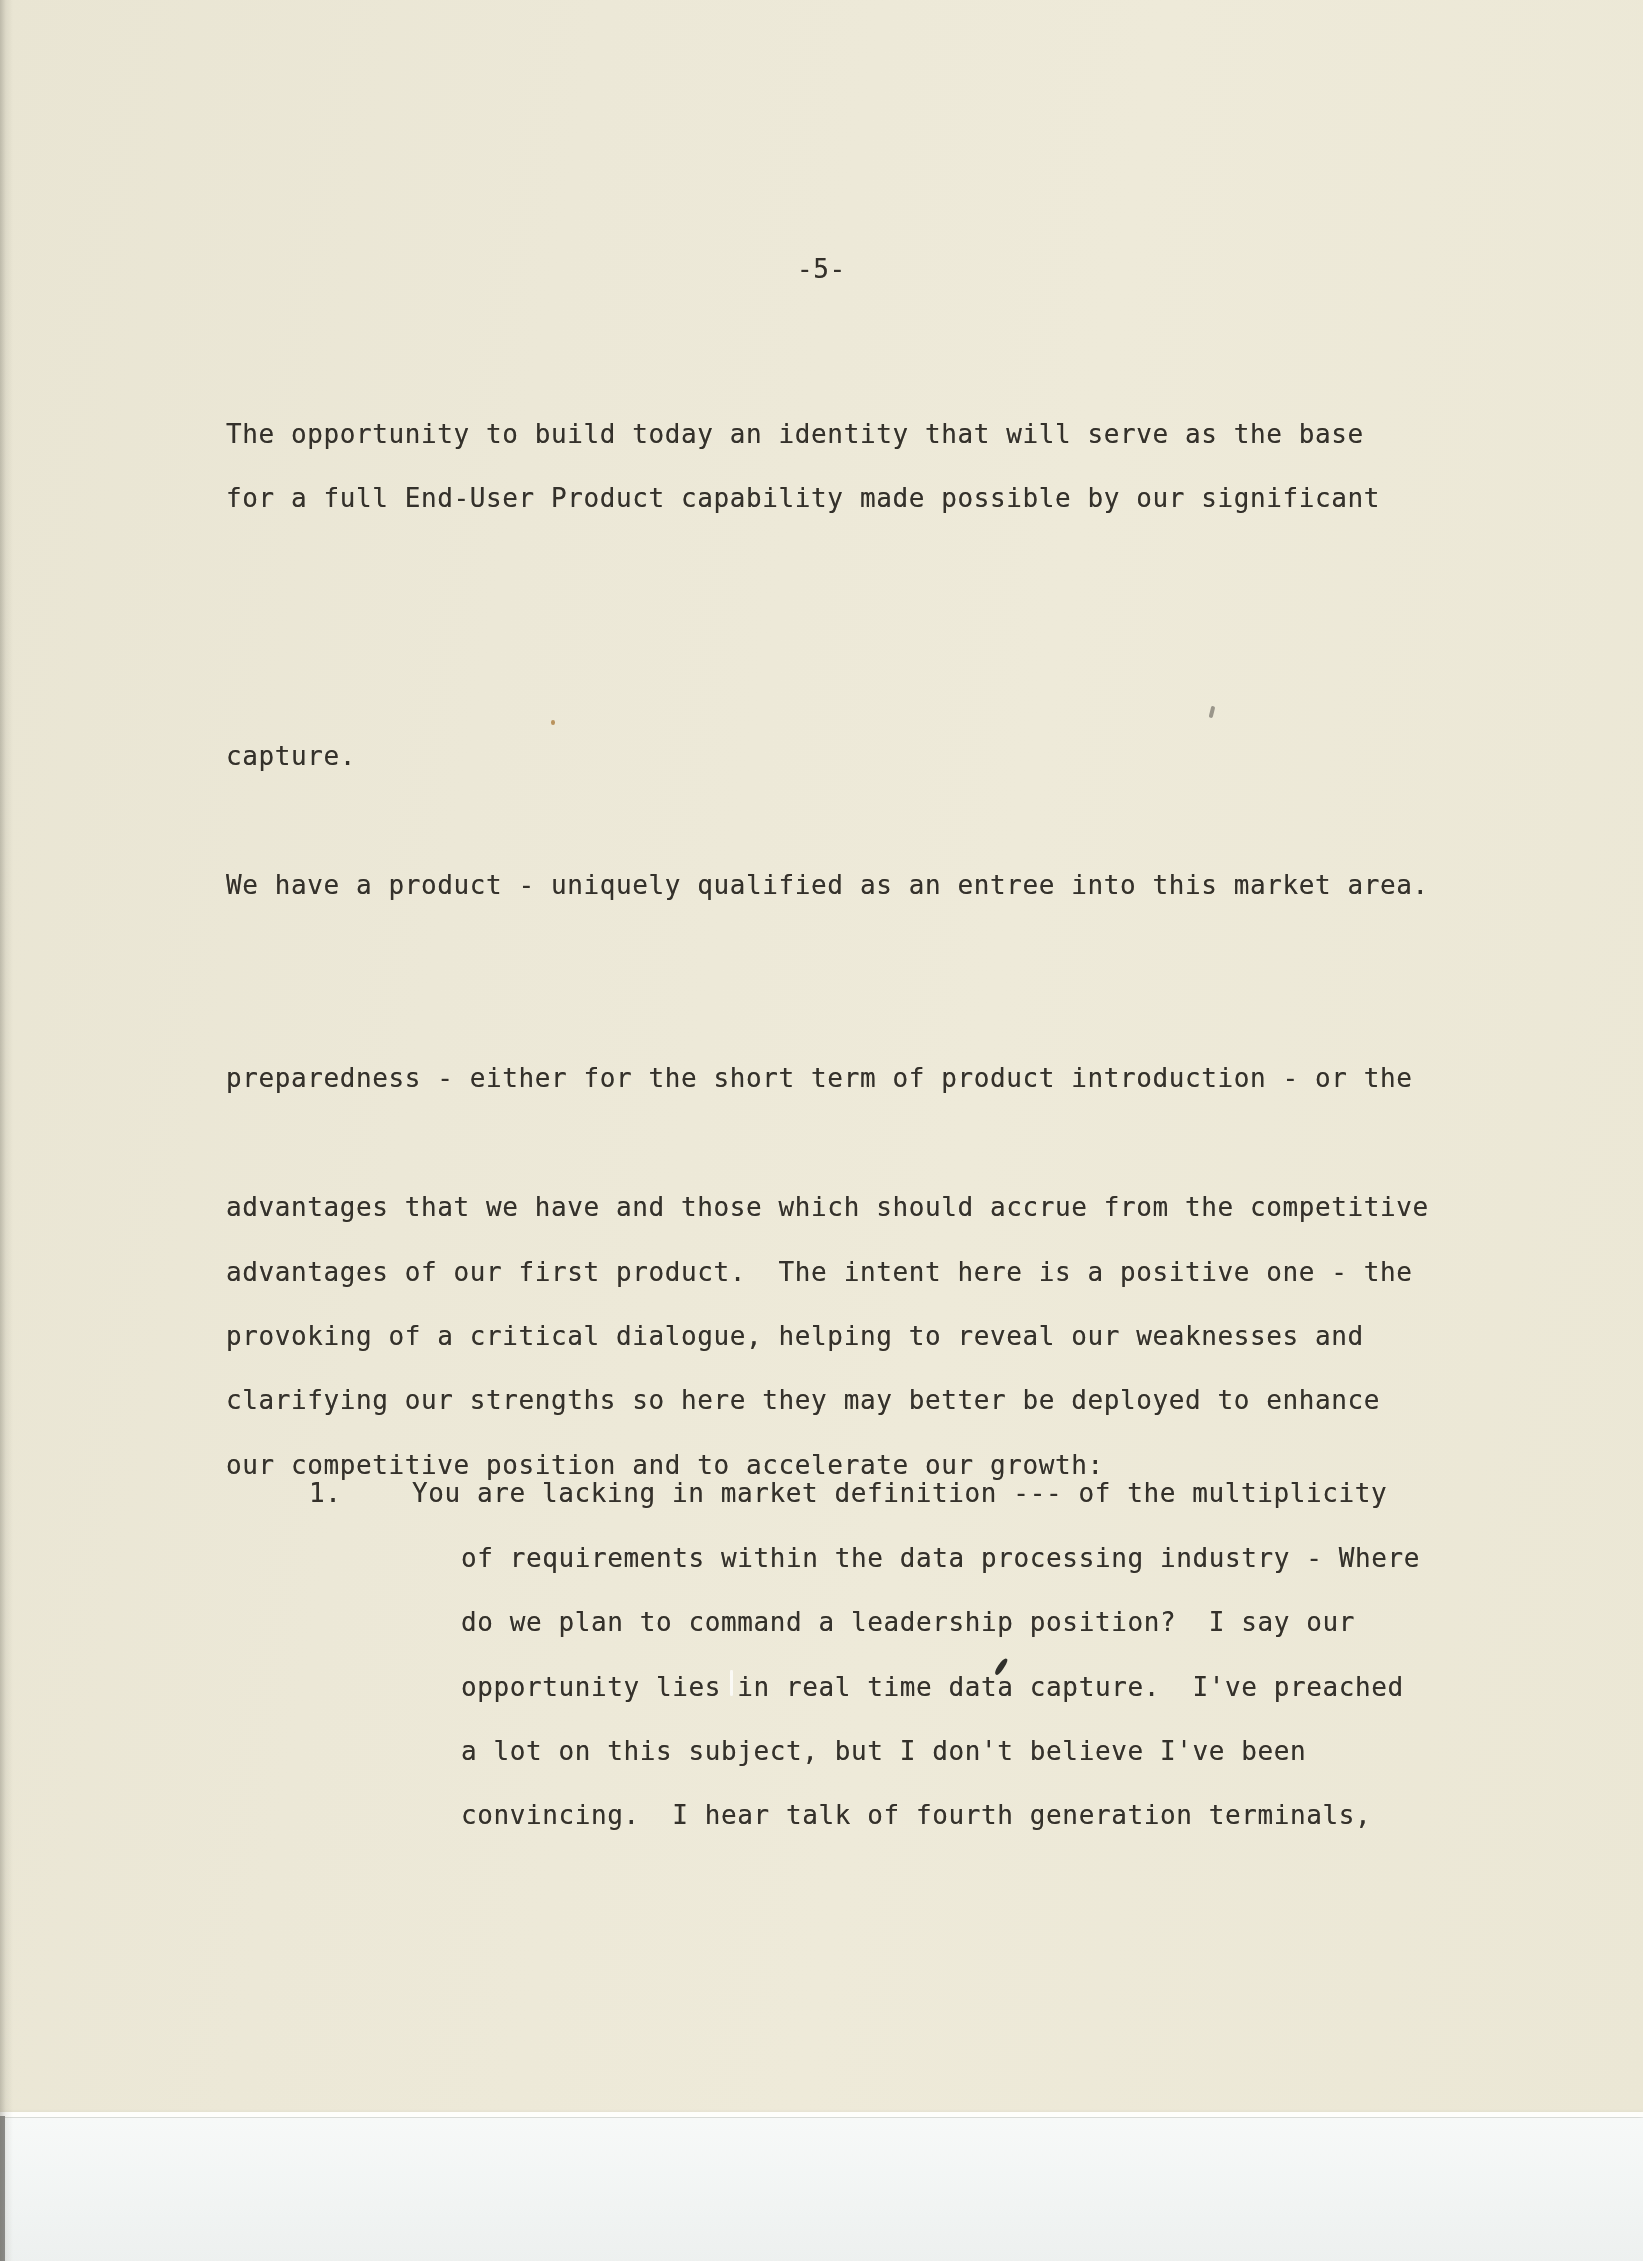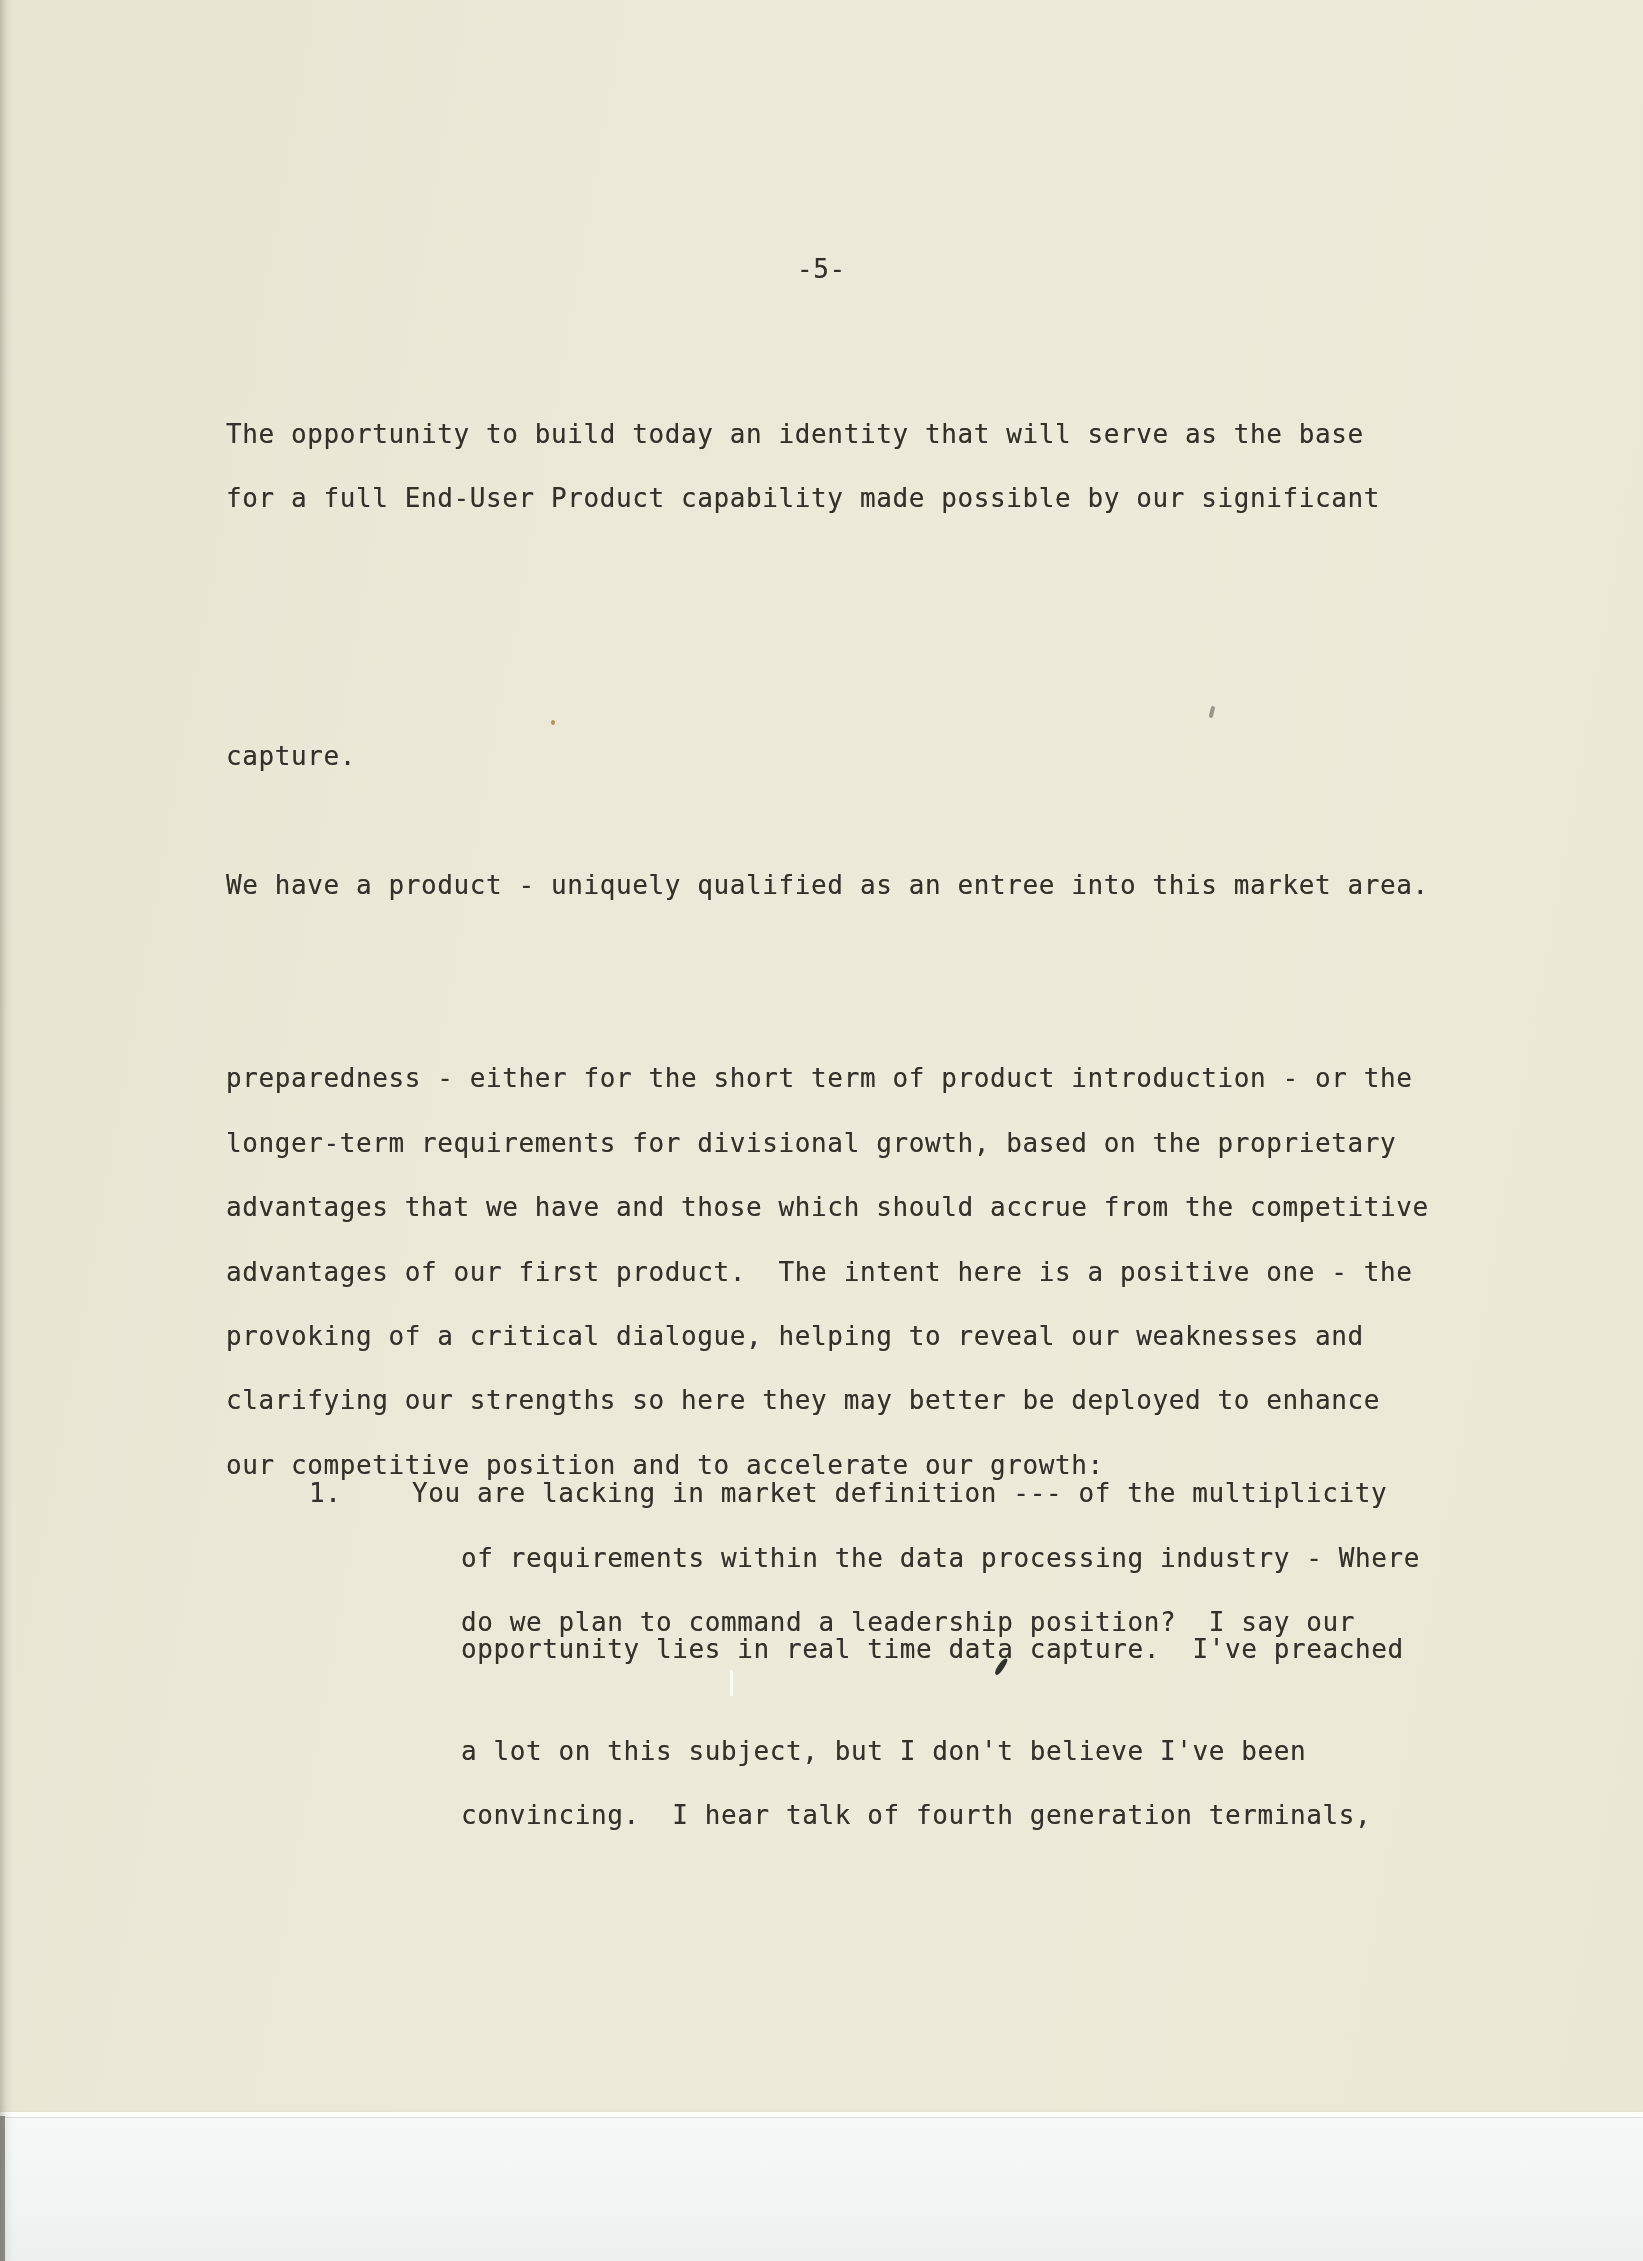--- a/index.html
+++ b/index.html
@@ -77,32 +77,31 @@
   <div class="tl pagenum" style="top:254px">-5-</div>
 
   <div class="tl m-left" style="top:383px">The opportunity to build today an identity that will serve as the base</div>
   <div class="tl m-left" style="top:447px">for a full End-User Product capability made possible by our significant</div>
 
   <div class="tl m-left" style="top:705px">capture.</div>
 
   <div class="tl m-left" style="top:834px">We have a product - uniquely qualified as an entree into this market area.</div>
 
   <div class="tl m-left" style="top:1027px">preparedness - either for the short term of product introduction - or the</div>
-  <div class="tl m-left" style="top:1092px">longer-term requirements for divisional growth, based on the proprietary</div>
   <div class="tl m-left" style="top:1156px">advantages that we have and those which should accrue from the competitive</div>
   <div class="tl m-left" style="top:1221px">advantages of our first product.  The intent here is a positive one - the</div>
   <div class="tl m-left" style="top:1285px">provoking of a critical dialogue, helping to reveal our weaknesses and</div>
   <div class="tl m-left" style="top:1349px">clarifying our strengths so here they may better be deployed to enhance</div>
   <div class="tl m-left" style="top:1414px">our competitive position and to accelerate our growth:</div>
 
   <div class="tl m-num" style="top:1478px">1.</div>
   <div class="tl m-item1" style="top:1478px">You are lacking in market definition --- of the multiplicity</div>
   <div class="tl m-hang" style="top:1543px">of requirements within the data processing industry - Where</div>
   <div class="tl m-hang" style="top:1607px">do we plan to command a leadership position?  I say our</div>
-  <div class="tl m-hang" style="top:1634px">opportunity lies in real time data capture.  I've preached</div>
+  <div class="tl m-hang" style="top:1672px">opportunity lies in real time data capture.  I've preached</div>
   <div class="tl m-hang" style="top:1736px">a lot on this subject, but I don't believe I've been</div>
   <div class="tl m-hang" style="top:1800px">convincing.  I hear talk of fourth generation terminals,</div>
 
   <div class="speck speck-dot"></div>
   <div class="speck speck-quote"></div>
   <div class="speck speck-tick"></div>
   <div class="speck speck-scratch"></div>
 
 </div>
 

